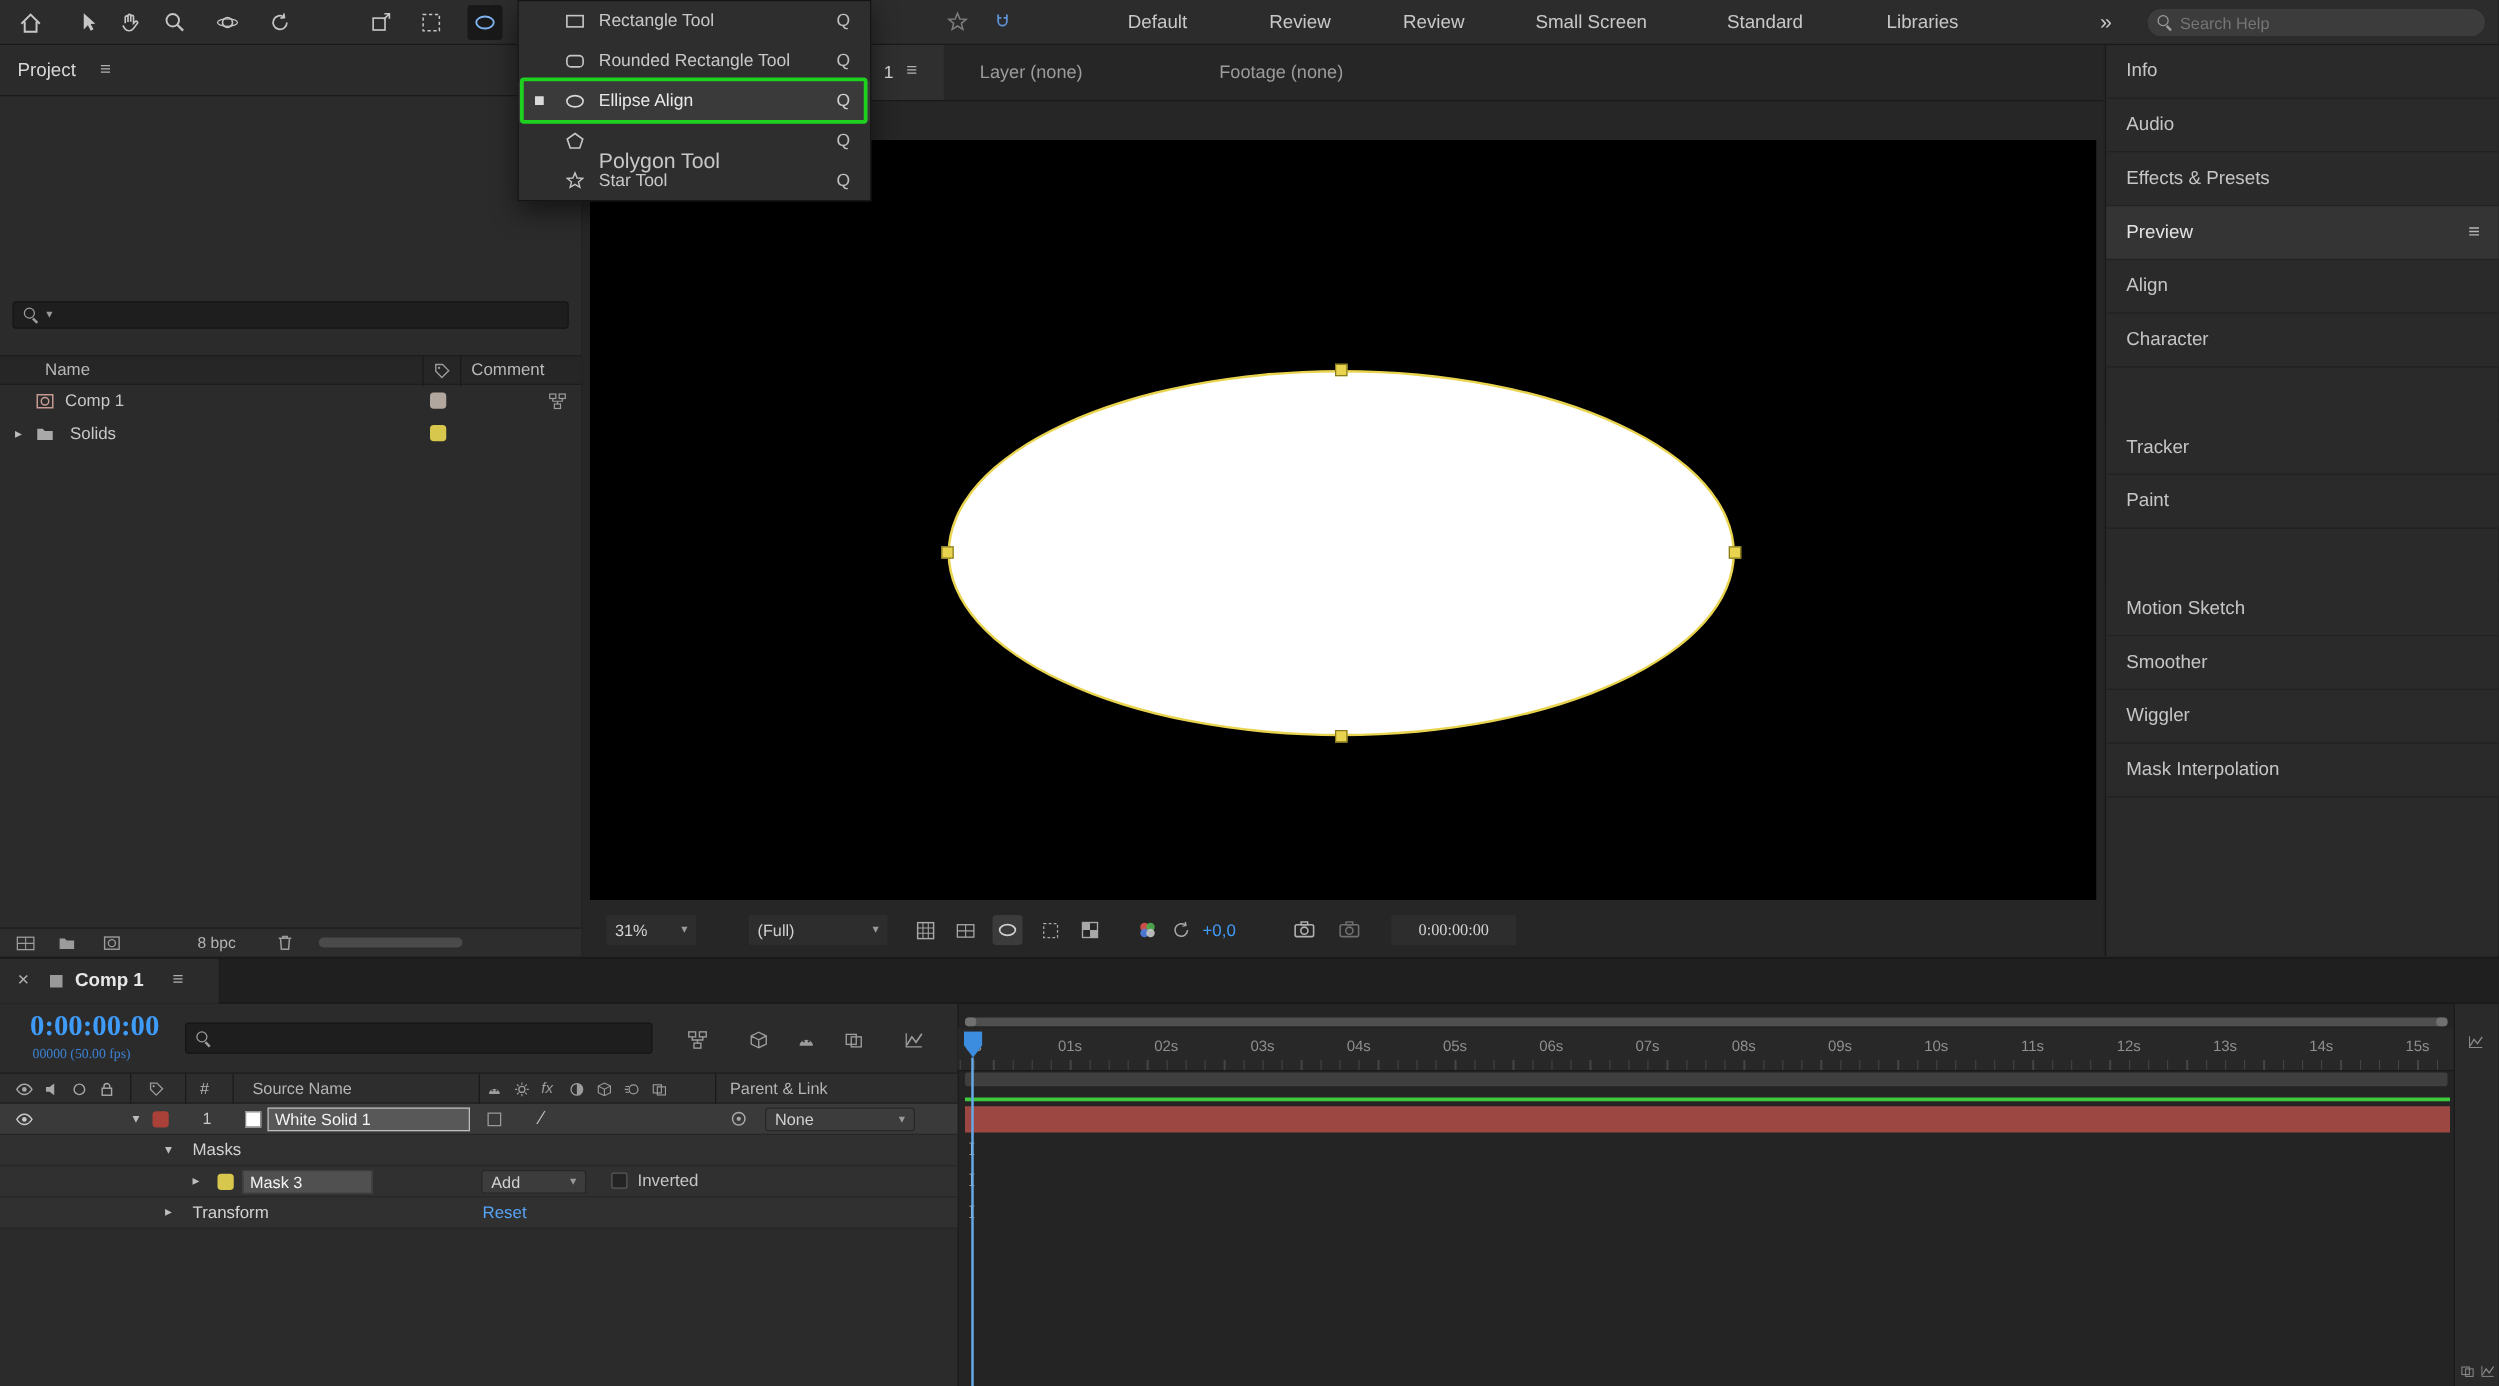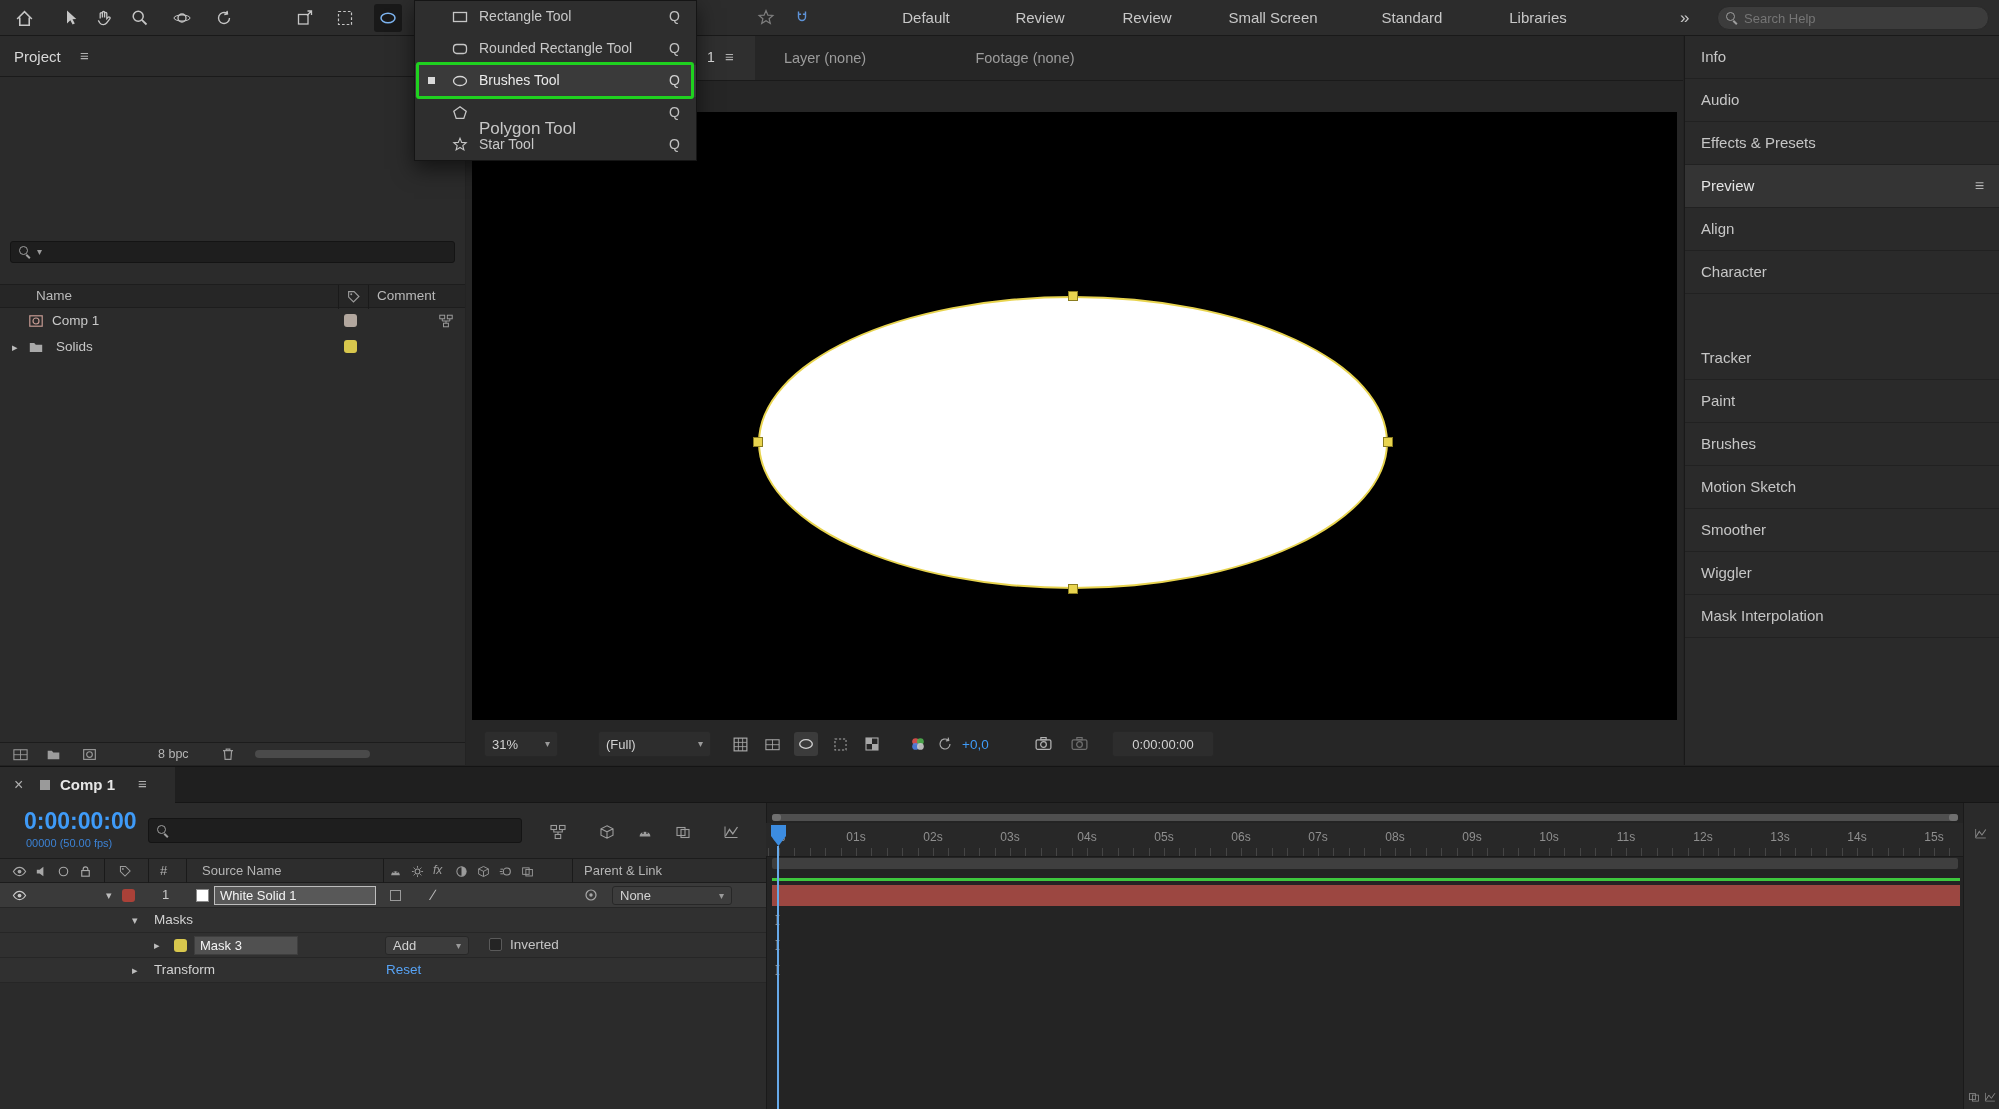--- a/index.html
+++ b/index.html
@@ -28,21 +28,21 @@
   .tool-btn.active{background:#191919;color:#7db4f0}
   .menu-item{position:absolute;left:0;width:100%;height:32px}
   .rlabel{position:absolute;top:7px;transform:translateX(-50%);font-size:12px;color:#8f8f8f}
   .rp-item{position:absolute;left:0;width:315px;height:43px;border-bottom:1px solid #212121;background:#2a2a2a}
   .rp-item .lbl{position:absolute;left:16px;top:12px;font-size:15px;color:#c6c6c6}
   .rp-item.active{background:#343434}
   .rp-item.active .lbl{color:#e4e4e4}
   .tl-row{position:absolute;left:0;width:766px;height:25px;background:#303030;border-bottom:1px solid #262626}
   .ibeam{position:absolute;font-family:"Liberation Serif",serif;font-size:15px;color:#cfcfcf;line-height:1}
   .namebox{position:absolute;height:19px;line-height:17px;font-size:13px;color:#f4f4f4;padding:0 5px;overflow:hidden}
-  .mono{font-family:Liberation Sans, sans-serif}
+  .mono{font-family:Liberation Serif, serif}
 </style>
 </head>
 <body>
 
 <div id="root">
 
 <svg width="0" height="0" style="position:absolute">
 <defs>
 <symbol id="s-home" viewBox="0 0 20 20">
           <path d="M3 10.5 L10 3.5 L17 10.5 M5.5 9 V16.5 H14.5 V9" fill="none" stroke="currentColor" stroke-width="1.5"></path>
@@ -398,23 +398,20 @@
         <span class="lbl">Align</span>
       </div>
   <div class="rp-item" style="top:215px">
         <span class="lbl">Character</span>
       </div>
   <div class="rp-item" style="top:301px">
         <span class="lbl">Tracker</span>
       </div>
   <div class="rp-item" style="top:344px">
         <span class="lbl">Paint</span>
-      </div>
-  <div class="rp-item" style="top:387px">
-        <span class="lbl">Brushes</span>
       </div>
   <div class="rp-item" style="top:430px">
         <span class="lbl">Motion Sketch</span>
       </div>
   <div class="rp-item" style="top:473px">
         <span class="lbl">Smoother</span>
       </div>
   <div class="rp-item" style="top:516px">
         <span class="lbl">Wiggler</span>
       </div>
@@ -610,21 +607,21 @@
           <use href="#s-rrect"></use>
         </svg>
     <span class="t" style="left:64px;top:7px;font-size:14px">Rounded Rectangle Tool</span>
     <span class="t" style="right:16px;top:7px;font-size:14px;color:#c0c0c0">Q</span>
   </div>
   <div class="menu-item" style="top:64px;background:#3a3a3a">
     <div class="abs" style="left:13px;top:12px;width:7px;height:7px;background:#d9d9d9"></div>
     <svg class="ic" style="left:36px;top:7px;color:#d6d6d6" width="18" height="18">
           <use href="#s-ellipse18"></use>
         </svg>
-    <span class="t" style="left:64px;top:7px;font-size:14px;color:#eaeaea">Brushes Tool</span>
+    <span class="t" style="left:64px;top:7px;font-size:14px;color:#eaeaea">Ellipse Align</span>
     <span class="t" style="right:16px;top:7px;font-size:14px;color:#d0d0d0">Q</span>
   </div>
   <div class="menu-item" style="top:96px">
     <svg class="ic" style="left:36px;top:7px;color:#c6c6c6" width="18" height="18">
           <use href="#s-poly"></use>
         </svg>
     <span class="t" style="left:64px;top:21px;font-size:17px">Polygon Tool</span>
     <span class="t" style="right:16px;top:7px;font-size:14px;color:#c0c0c0">Q</span>
   </div>
   <div class="menu-item" style="top:128px">

